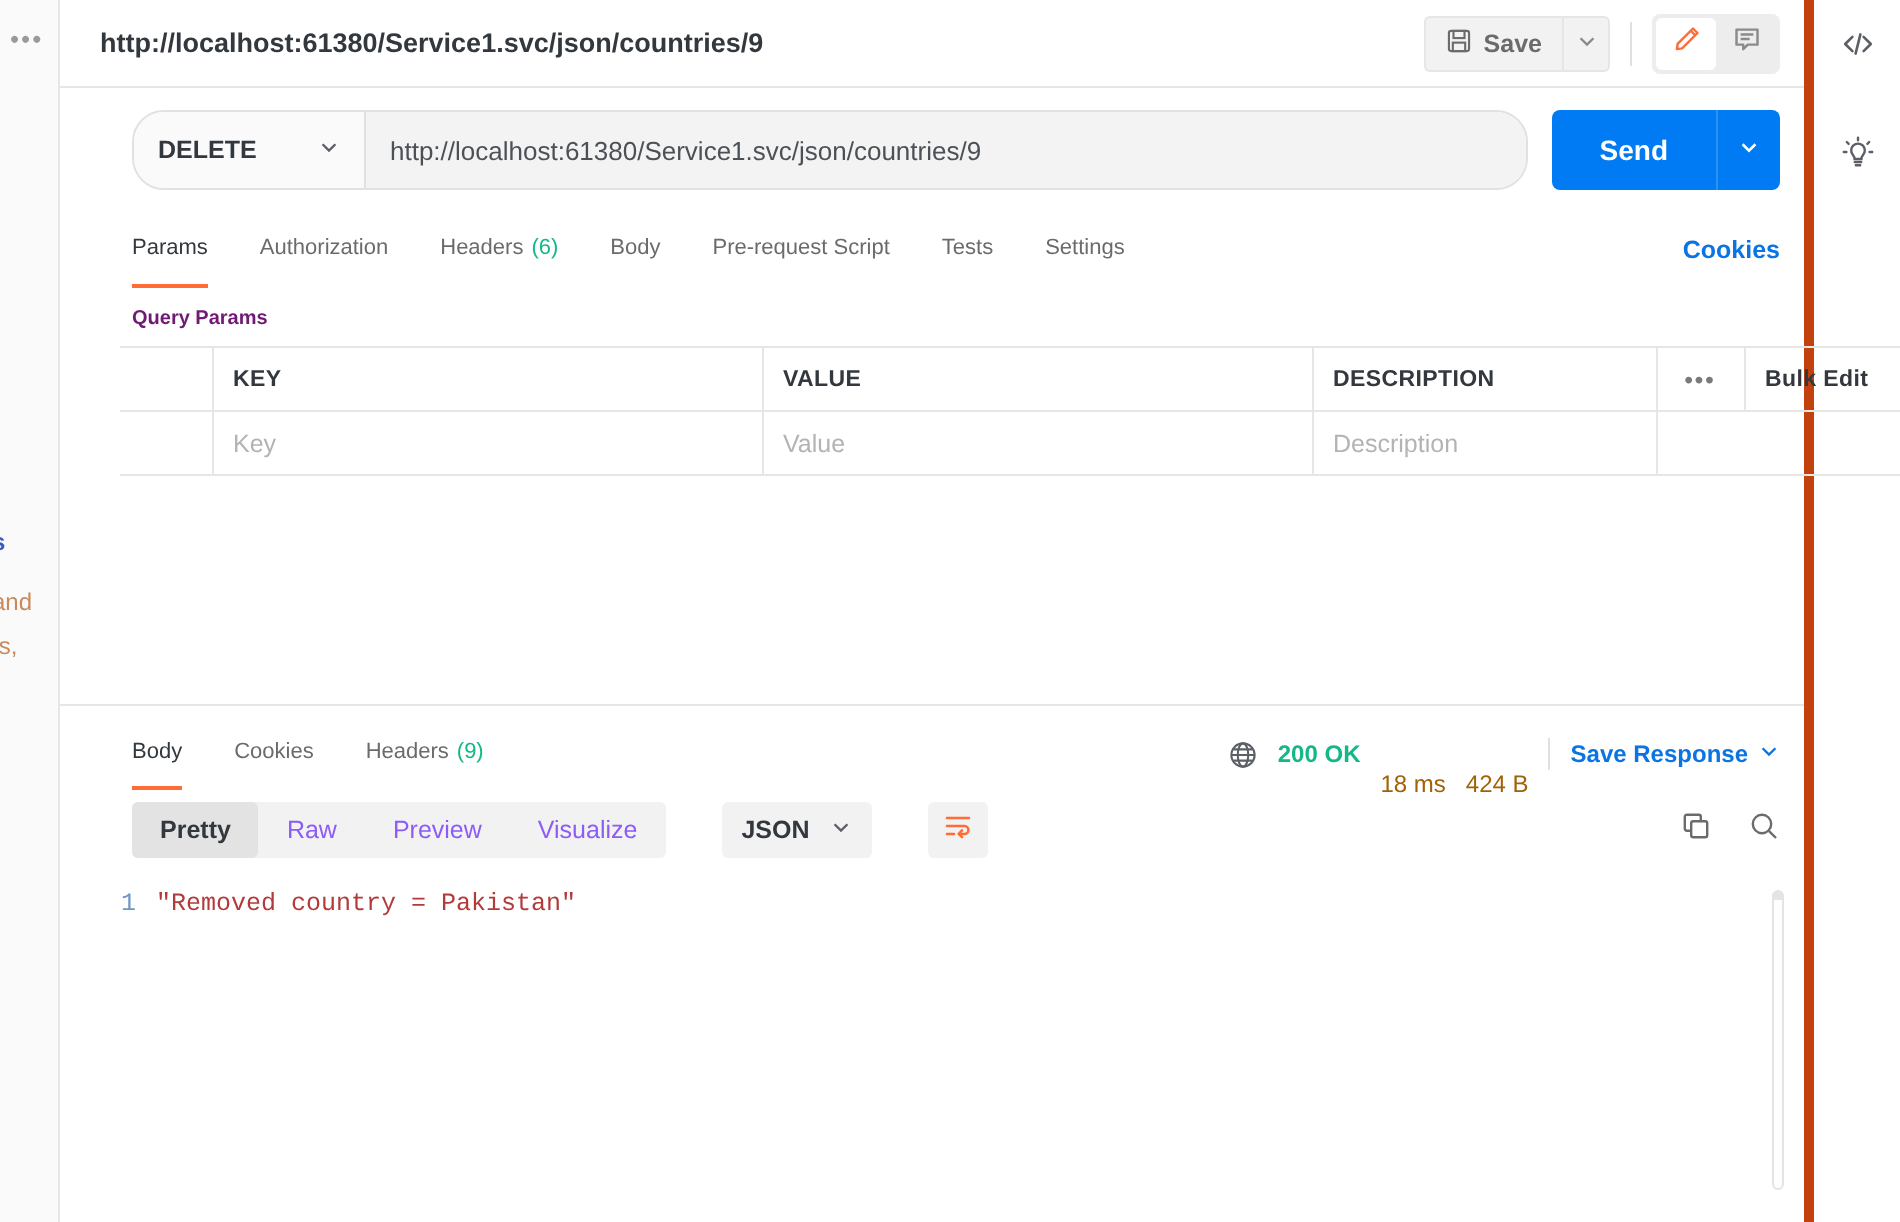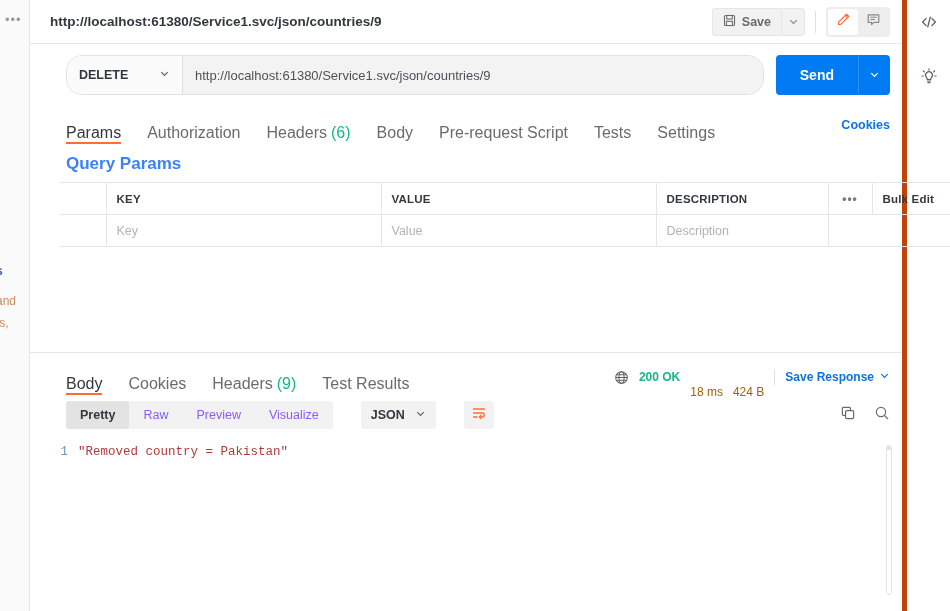--- a/index.html
+++ b/index.html
@@ -128,42 +128,42 @@
   }
 
   
   .req-tabs {
     height: 38px; flex: none;
     display: flex; align-items: stretch;
     padding: 0 12px 0 36px;
     position: relative;
   }
   .tab {
-    display: flex; align-items: flex-end;
+    display: flex; align-items: center;
     padding: 0 0 2px 0; margin-right: 26px;
-    font-size: 16px; color: #6b6b6b;
+    font-size: 11px; color: #6b6b6b;
     position: relative; cursor: pointer;
   }
   .tab:last-of-type { margin-right: 0; }
   .tab.active { color: #32383e; }
   .tab.active::after {
     content: ""; position: absolute;
     left: 0; right: 0; bottom: 0; height: 2px;
     background: #ff6c37;
   }
   .tab .count { color: #14b886; margin-left: 4px; }
   .cookies-link {
     margin-left: auto; display: flex; align-items: center;
     font-size: 12.5px; color: #0b74e5; font-weight: 700; cursor: pointer;
   }
 
   
   .qp-label {
     padding: 10px 0 8px 36px; flex: none;
-    font-size: 17px; font-weight: 700; color: #3b82f6;
+    font-size: 10px; font-weight: 700; color: #701a75;
   }
   .params-table { flex: none; padding: 0 12px 0 30px; }
   .pt {
     width: 100%; border-collapse: collapse;
     table-layout: fixed;
     border-top: 1px solid #e6e6e6;
     border-bottom: 1px solid #e6e6e6;
   }
   .pt th, .pt td {
     border: 1px solid #e6e6e6;
@@ -419,23 +419,20 @@
         <div class="tab active">
           <span>Body</span>
         </div>
         <div class="tab">
           <span>Cookies</span>
         </div>
         <div class="tab">
           <span>Headers</span>
           <span class="count">(9)</span>
         </div>
-        <div class="tab">
-          <span>Test Results</span>
-        </div>
 
         <div class="resp-meta">
           <span class="globe">
             <svg width="15" height="15" viewBox="0 0 16 16" fill="none" stroke="#5c6066" stroke-width="1.1">
               <circle cx="8" cy="8" r="6.2"></circle>
               <ellipse cx="8" cy="8" rx="2.8" ry="6.2"></ellipse>
               <path d="M1.9 8 H14.1 M2.9 5 H13.1 M2.9 11 H13.1"></path>
             </svg>
           </span>
           <span class="ok">200 OK</span>

